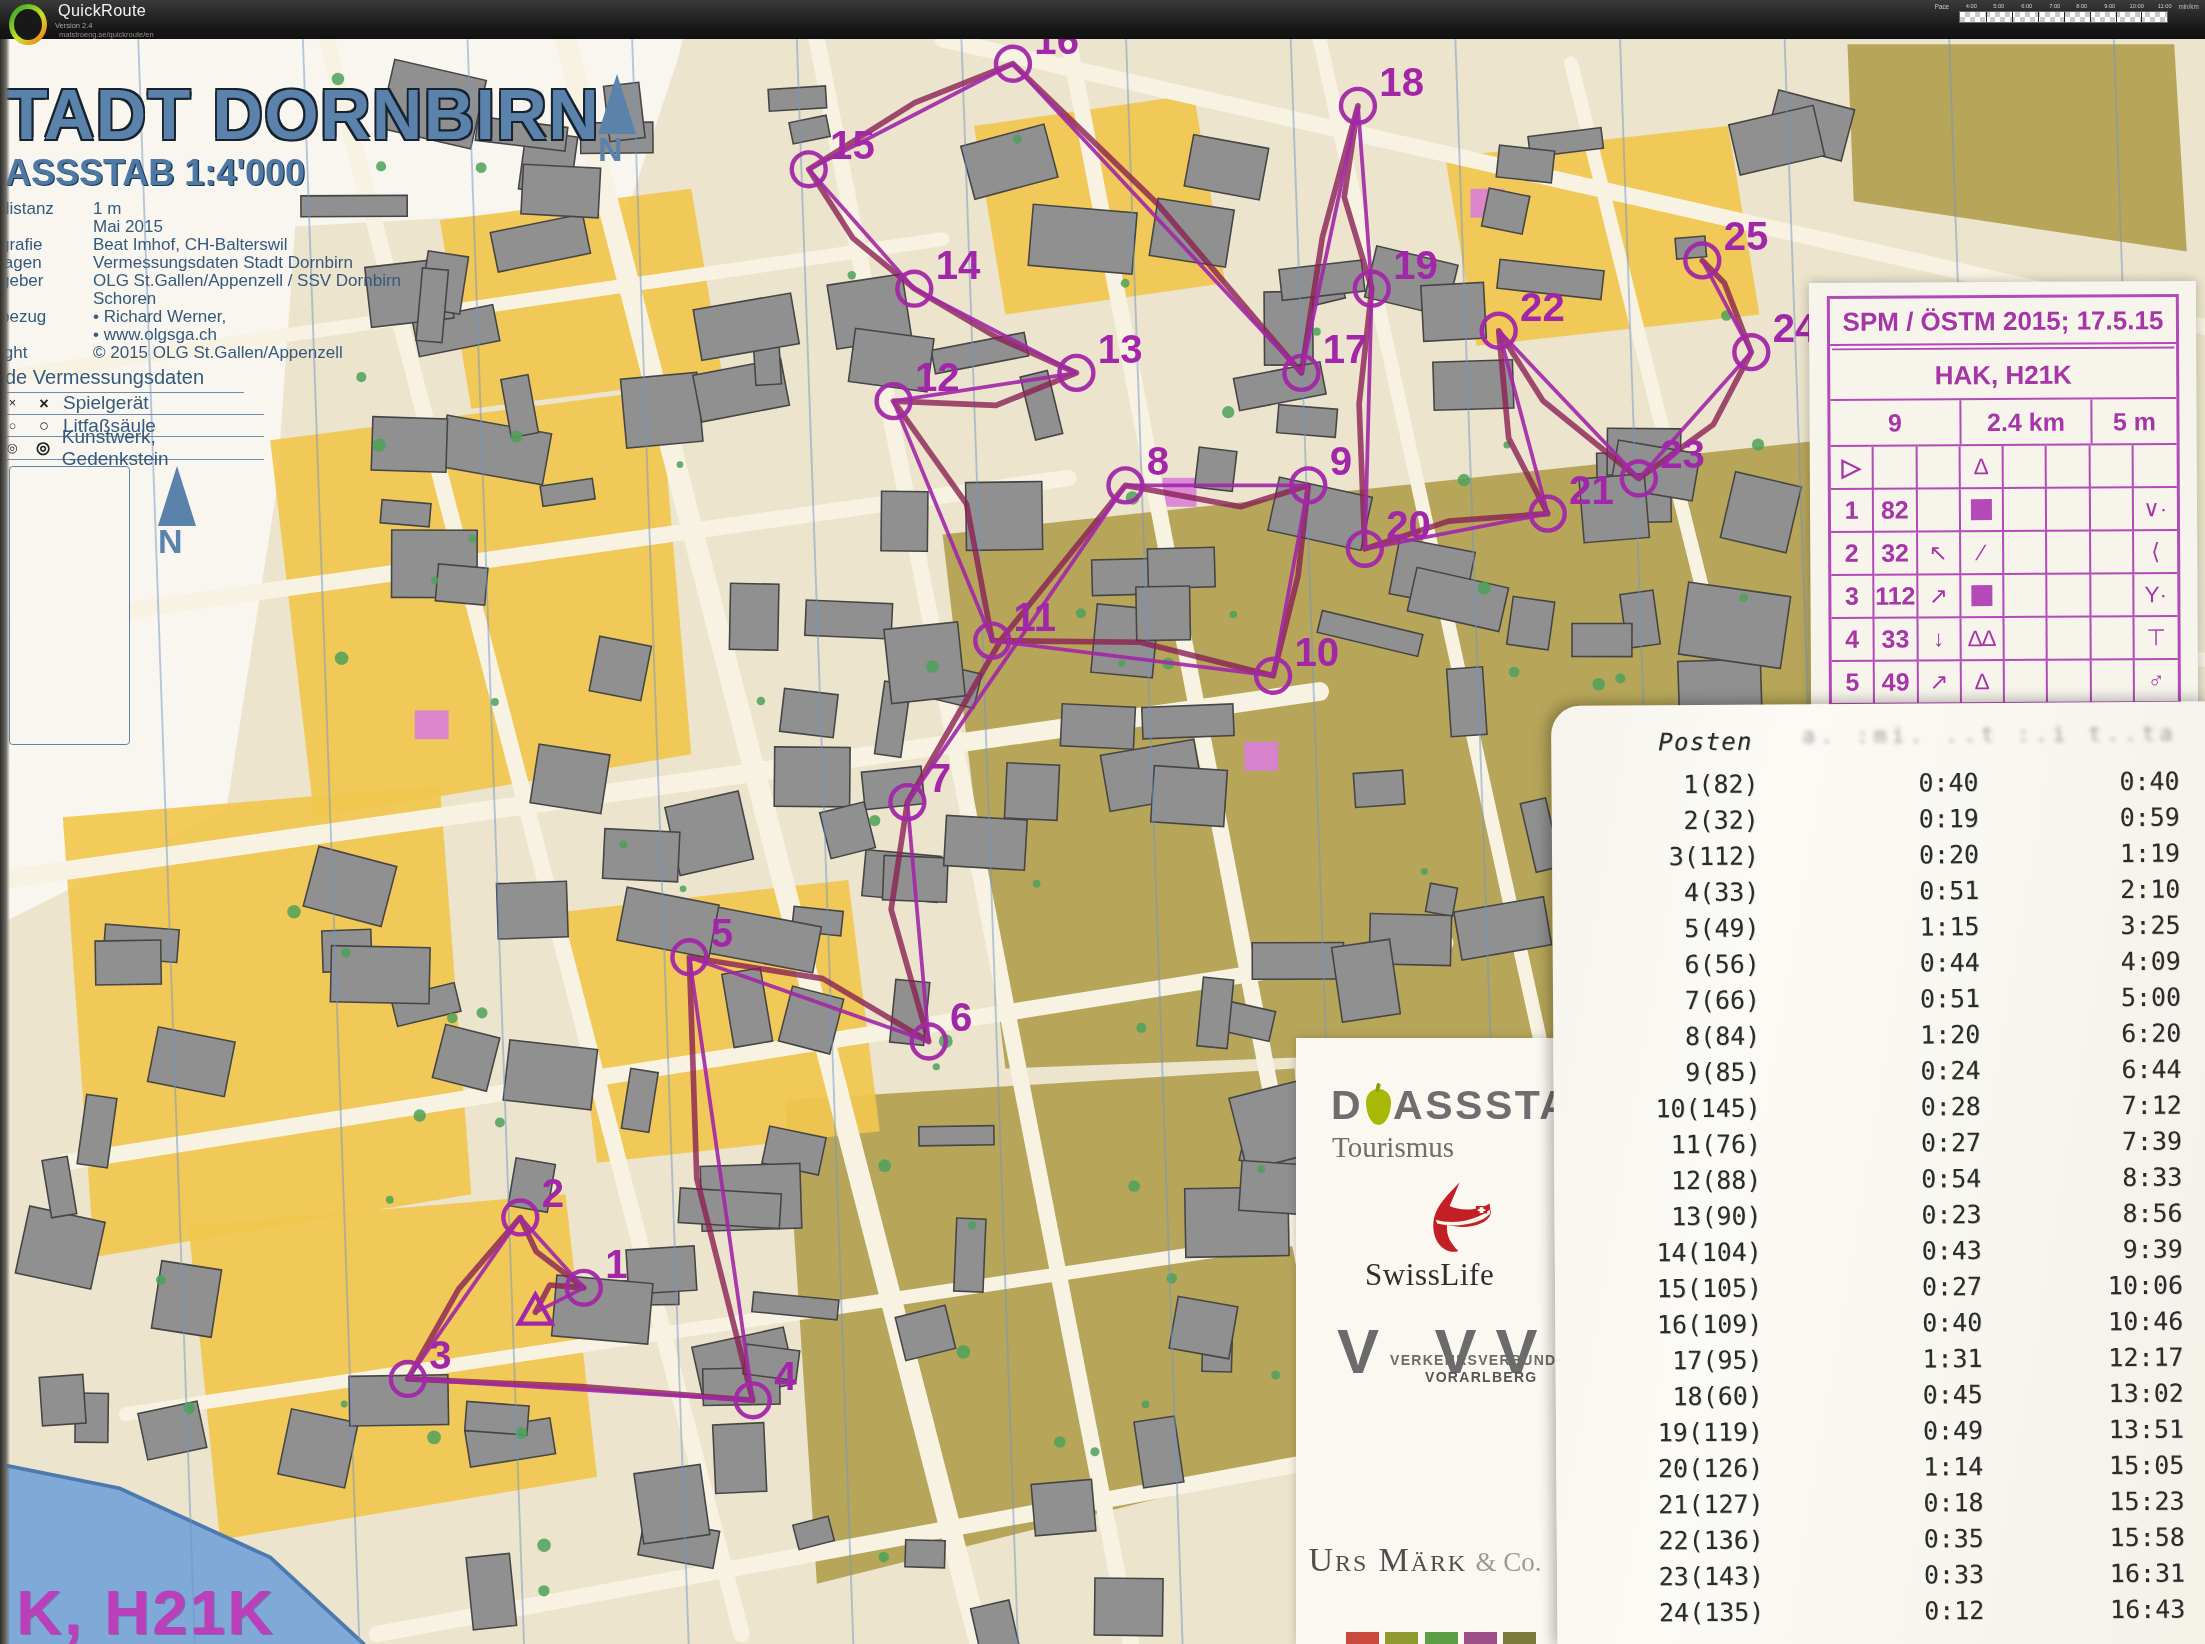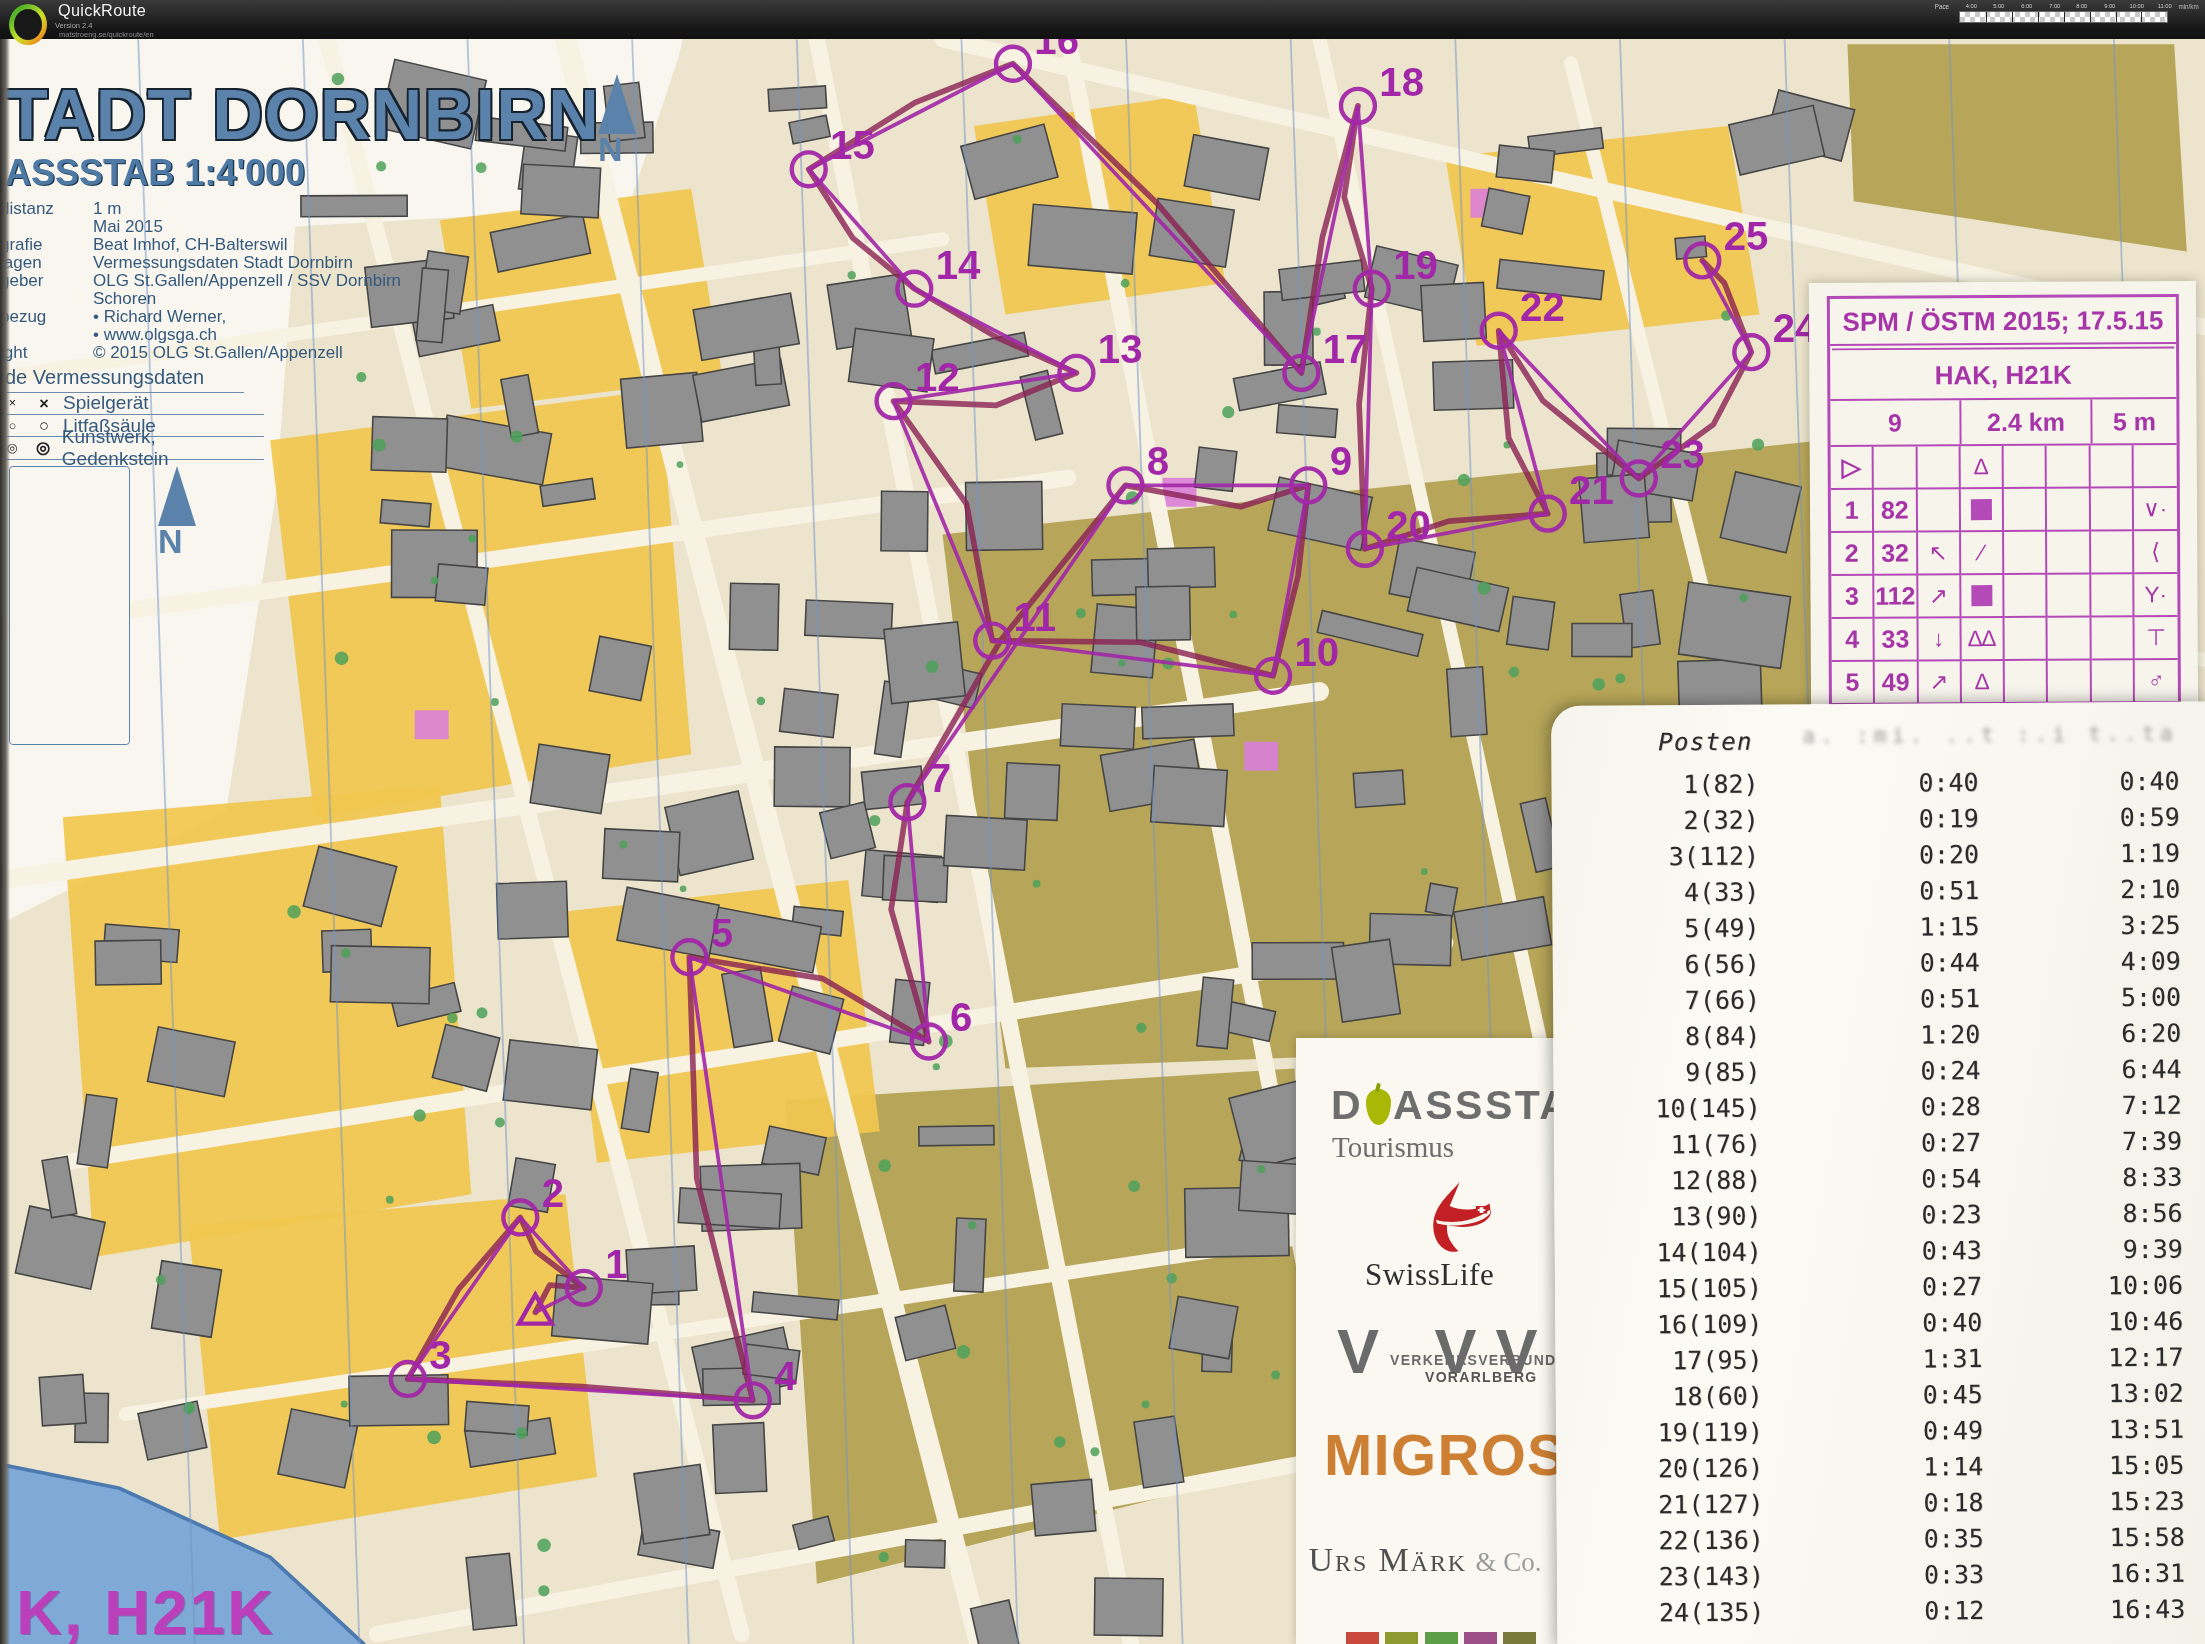--- a/index.html
+++ b/index.html
@@ -785,21 +785,20 @@
     <svg class="sl-mark" viewBox="0 0 110 120">
       <path d="M52 2 C30 26 8 44 10 76 C12 104 34 118 50 112 C38 100 30 88 32 70 C60 78 96 72 102 52 L100 36 C80 48 52 48 36 40 C42 26 48 12 52 2 Z" fill="#c32026"></path>
       <path d="M14 62 C40 70 78 64 100 46 L101 52 C88 68 46 76 16 68 Z" fill="#f7f4ec"></path>
       <rect x="78" y="40" width="18" height="12" fill="#c32026"></rect>
       <path d="M84 42 h6 v3 h3 v3 h-3 v3 h-6 v-3 h-3 v-3 h3 Z" fill="#fff"></path>
     </svg>
     <div class="sl-text">SwissLife</div>
     <div class="sp-vvv">V VV</div>
     <div class="sp-vv1">VERKEHRSVERBUND</div>
     <div class="sp-vv2">VORARLBERG</div>
-    <div class="sp-migros">MIGROS</div>
     <div class="sp-urs">
       <span style="font-variant:small-caps;letter-spacing:1.9px;">Urs Märk</span>
       <span class="co">&amp; Co.</span>
     </div>
     <div class="sp-colors">
       <div style="background:#c94a3c"></div>
         <div style="background:#8e9a2f"></div>
       <div style="background:#5c9e46"></div>
         <div style="background:#9c4f86"></div>
       <div style="background:#7a7a3a"></div>

